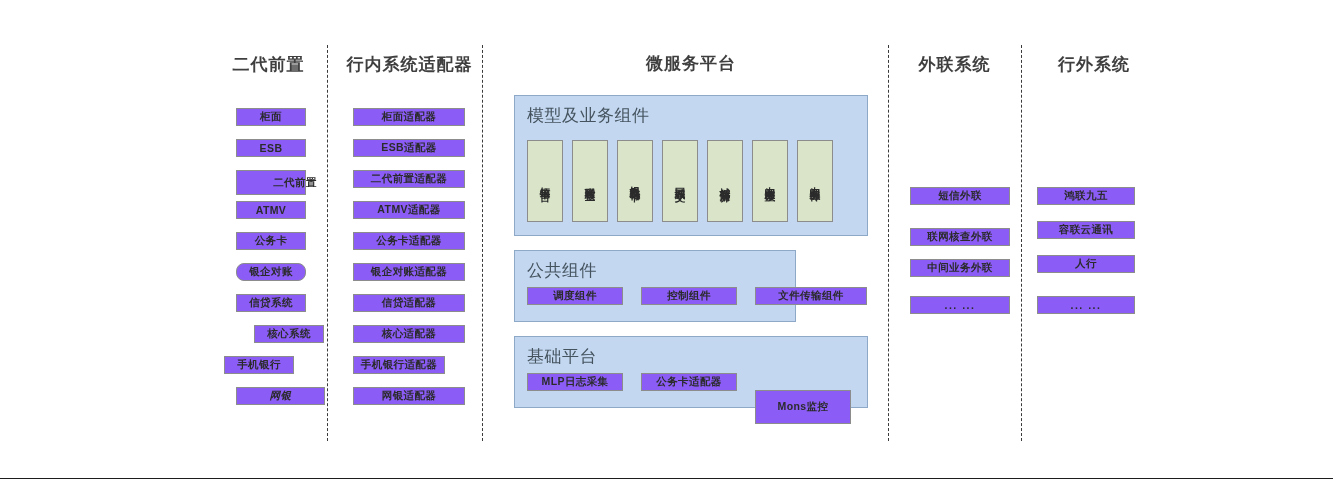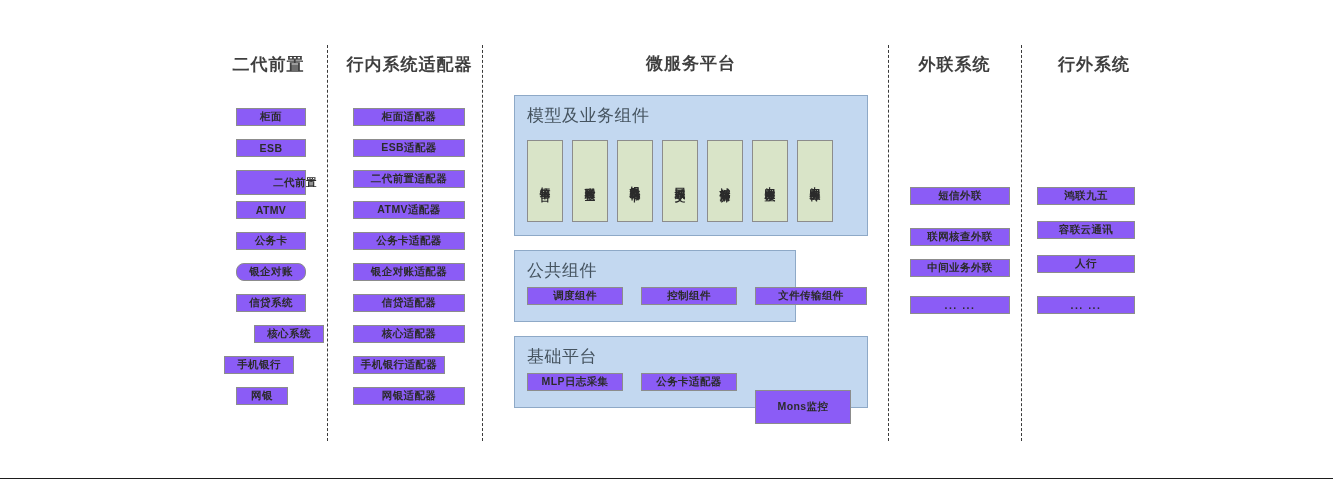--- a/index.html
+++ b/index.html
@@ -114,21 +114,21 @@
 
   <div class="gbox" style="left:236px; top:108px; width:70px; height:18px;">柜面</div>
   <div class="gbox" style="left:236px; top:139px; width:70px; height:18px;">ESB</div>
   <div class="gbox" style="left:236px; top:170px; width:70px; height:25px;padding-left:48px;">二代前置</div>
   <div class="gbox" style="left:236px; top:201px; width:70px; height:18px;">ATMV</div>
   <div class="gbox" style="left:236px; top:232px; width:70px; height:18px;">公务卡</div>
   <div class="gbox" style="left:236px; top:263px; width:70px; height:18px;border-radius:8px;">银企对账</div>
   <div class="gbox" style="left:236px; top:294px; width:70px; height:18px;">信贷系统</div>
   <div class="gbox" style="left:236px; top:325px; width:70px; height:18px;margin-left:18px;">核心系统</div>
   <div class="gbox" style="left:224px; top:356px; width:70px; height:18px;">手机银行</div>
-  <div class="gbox" style="left:236px; top:387px; width:52px; height:18px;">网银</div>
+  <div class="gbox" style="left:236px; top:387px; width:89px; height:18px;font-style:italic;">网银</div>
 
   <div class="gbox" style="left:353px; top:108px; width:112px; height:18px;">柜面适配器</div>
   <div class="gbox" style="left:353px; top:139px; width:112px; height:18px;">ESB适配器</div>
   <div class="gbox" style="left:353px; top:170px; width:112px; height:18px;">二代前置适配器</div>
   <div class="gbox" style="left:353px; top:201px; width:112px; height:18px;">ATMV适配器</div>
   <div class="gbox" style="left:353px; top:232px; width:112px; height:18px;">公务卡适配器</div>
   <div class="gbox" style="left:353px; top:263px; width:112px; height:18px;">银企对账适配器</div>
   <div class="gbox" style="left:353px; top:294px; width:112px; height:18px;">信贷适配器</div>
   <div class="gbox" style="left:353px; top:325px; width:112px; height:18px;">核心适配器</div>
   <div class="gbox" style="left:353px; top:356px; width:92px; height:18px;">手机银行适配器</div>

